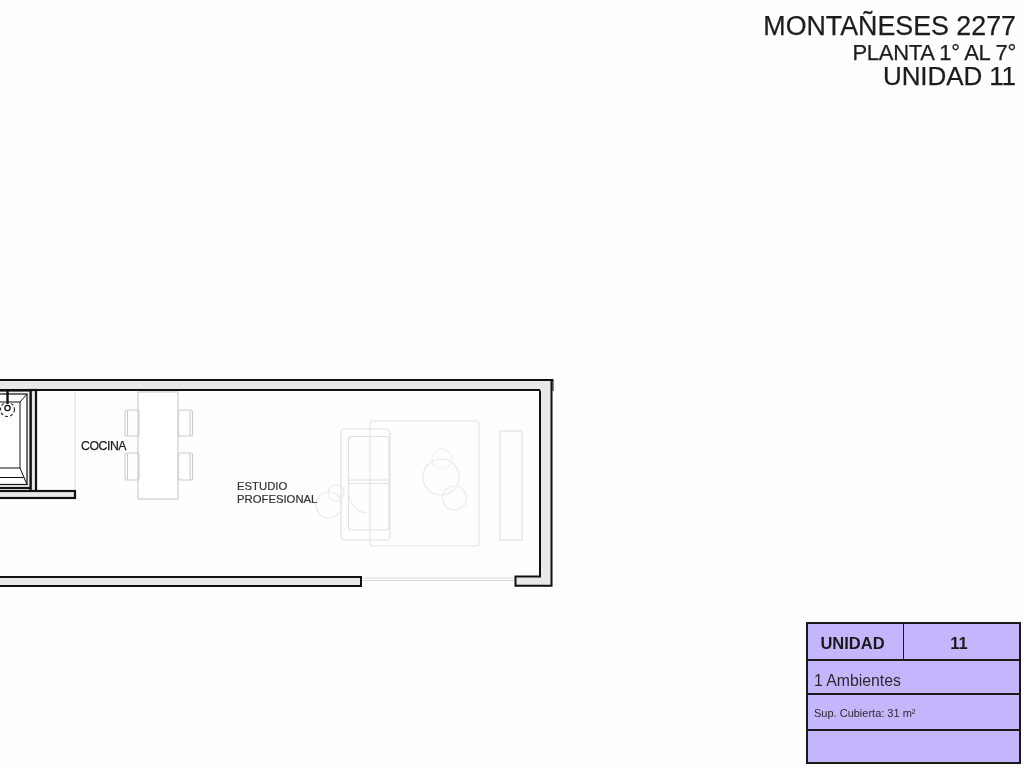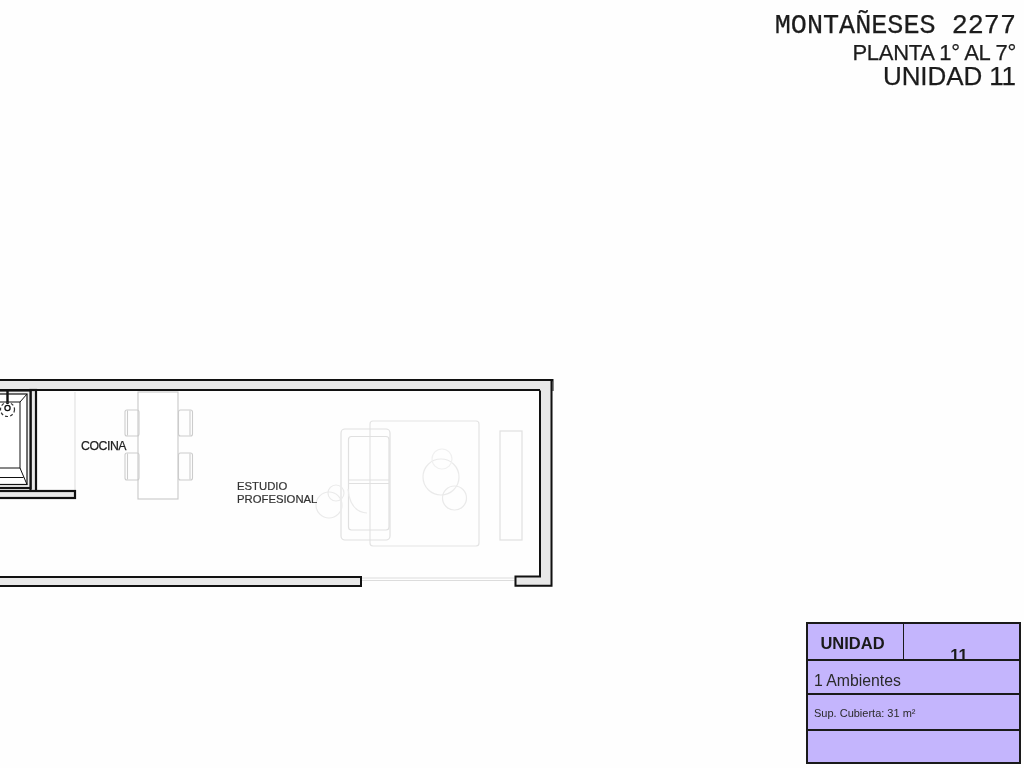--- a/index.html
+++ b/index.html
@@ -4,21 +4,21 @@
 <style>
   html,body{margin:0;padding:0;}
   body{width:1024px;height:768px;background:#fefefe;position:relative;overflow:hidden;
        font-family:"Liberation Sans", sans-serif;}
   .abs{position:absolute;}
   .ttl{position:absolute;right:8px;text-align:right;color:#1c1c1c;white-space:nowrap;-webkit-text-stroke:0.25px #1c1c1c;}
 </style>
 </head>
 <body>
 
-<div class="ttl" style="top:12.5px;font-size:26.8px;line-height:26.8px;font-family:Liberation Mono, monospace;">MONTAÑESES 2277</div>
+<div class="ttl" style="top:12.5px;font-size:26.8px;line-height:26.8px;">MONTAÑESES 2277</div>
 
 <div class="ttl" style="top:41.5px;font-size:22px;line-height:21px;letter-spacing:-0.3px;">PLANTA 1° AL 7°</div>
 
 <div class="ttl" style="top:66px;font-size:26px;line-height:20.5px;letter-spacing:-0.1px;">UNIDAD 11</div>
 
 <svg class="abs" style="left:0;top:0;" width="1024" height="768" viewBox="0 0 1024 768">
 
   <rect x="370" y="421" width="109" height="125" rx="3" fill="none" stroke="#e3e3e3" stroke-width="1.2"></rect>
 
   <rect x="500" y="431" width="22" height="109" fill="none" stroke="#e0e0e0" stroke-width="1.2"></rect>
@@ -102,20 +102,20 @@
   <text x="237" y="489.5" font-size="11.3" fill="#333333" stroke="#333333" stroke-width="0.2" font-family="Liberation Sans, sans-serif">ESTUDIO</text>
   <text x="237" y="502.5" font-size="11.3" fill="#333333" stroke="#333333" stroke-width="0.2" font-family="Liberation Sans, sans-serif">PROFESIONAL</text>
 </svg>
 
 <div class="abs" style="left:806px;top:622px;width:211px;height:138px;border:2px solid #1a1a1a;background:#c4b5fd;">
 
   <div class="abs" style="left:0;top:0;width:100%;height:37px;border-bottom:2px solid #1a1a1a;box-sizing:border-box;">
 
     <div class="abs" style="left:0;top:0;width:96px;height:35px;border-right:1.5px solid #1a1a1a;text-align:center;line-height:38px;padding-right:6px;box-sizing:border-box;font-size:16.5px;font-weight:bold;color:#1a1a1a;">UNIDAD</div>
 
-    <div class="abs" style="left:97px;top:0;width:114px;height:35px;text-align:center;line-height:38px;padding-right:6px;box-sizing:border-box;font-size:16.5px;font-weight:bold;color:#1a1a1a;margin-top:12px;">11</div>
+    <div class="abs" style="left:97px;top:0;width:114px;height:35px;text-align:center;line-height:38px;padding-right:6px;box-sizing:border-box;font-size:16.5px;font-weight:bold;color:#1a1a1a;">11</div>
   </div>
 
   <div class="abs" style="left:0;top:37px;width:100%;height:34px;border-bottom:2px solid #1a1a1a;box-sizing:border-box;font-size:15.8px;color:#2a2a2a;line-height:39px;padding-left:6px;">1 Ambientes</div>
 
   <div class="abs" style="left:0;top:71px;width:100%;height:36px;border-bottom:2px solid #1a1a1a;box-sizing:border-box;font-size:11px;color:#2a2a2a;line-height:36px;padding-left:6px;">Sup. Cubierta: 31 m²</div>
 
 </div>
 
 </body></html>

